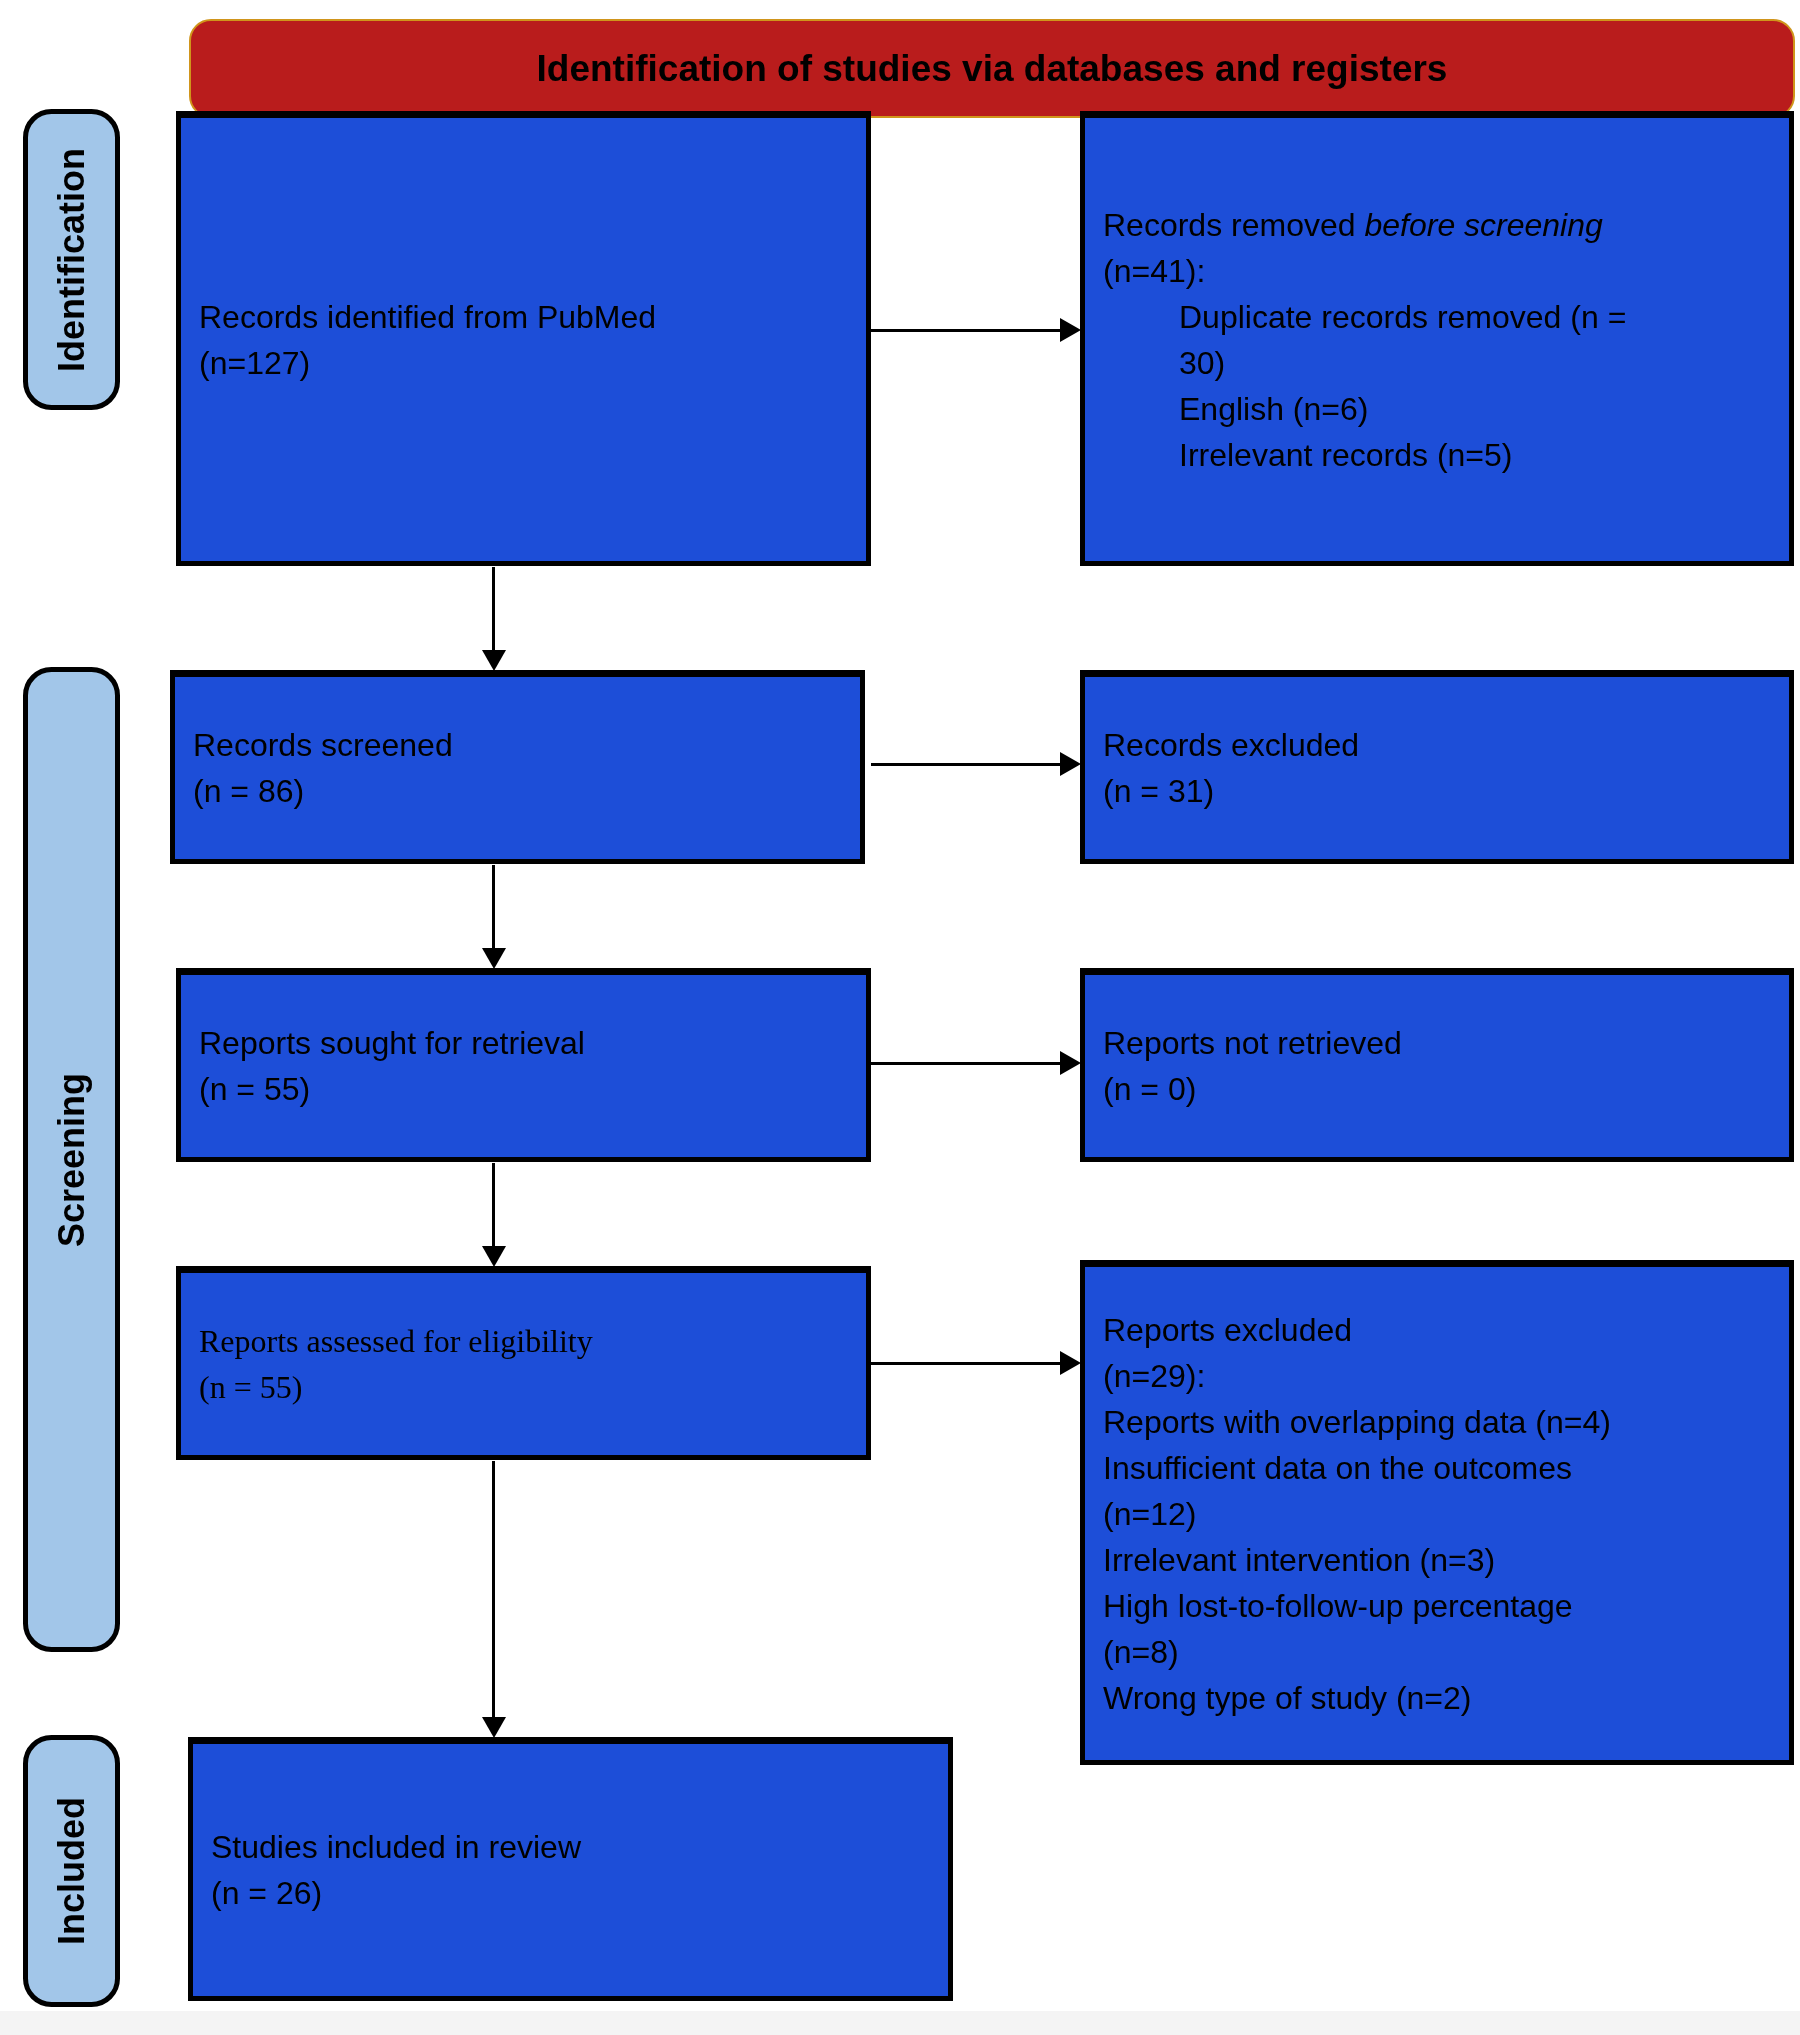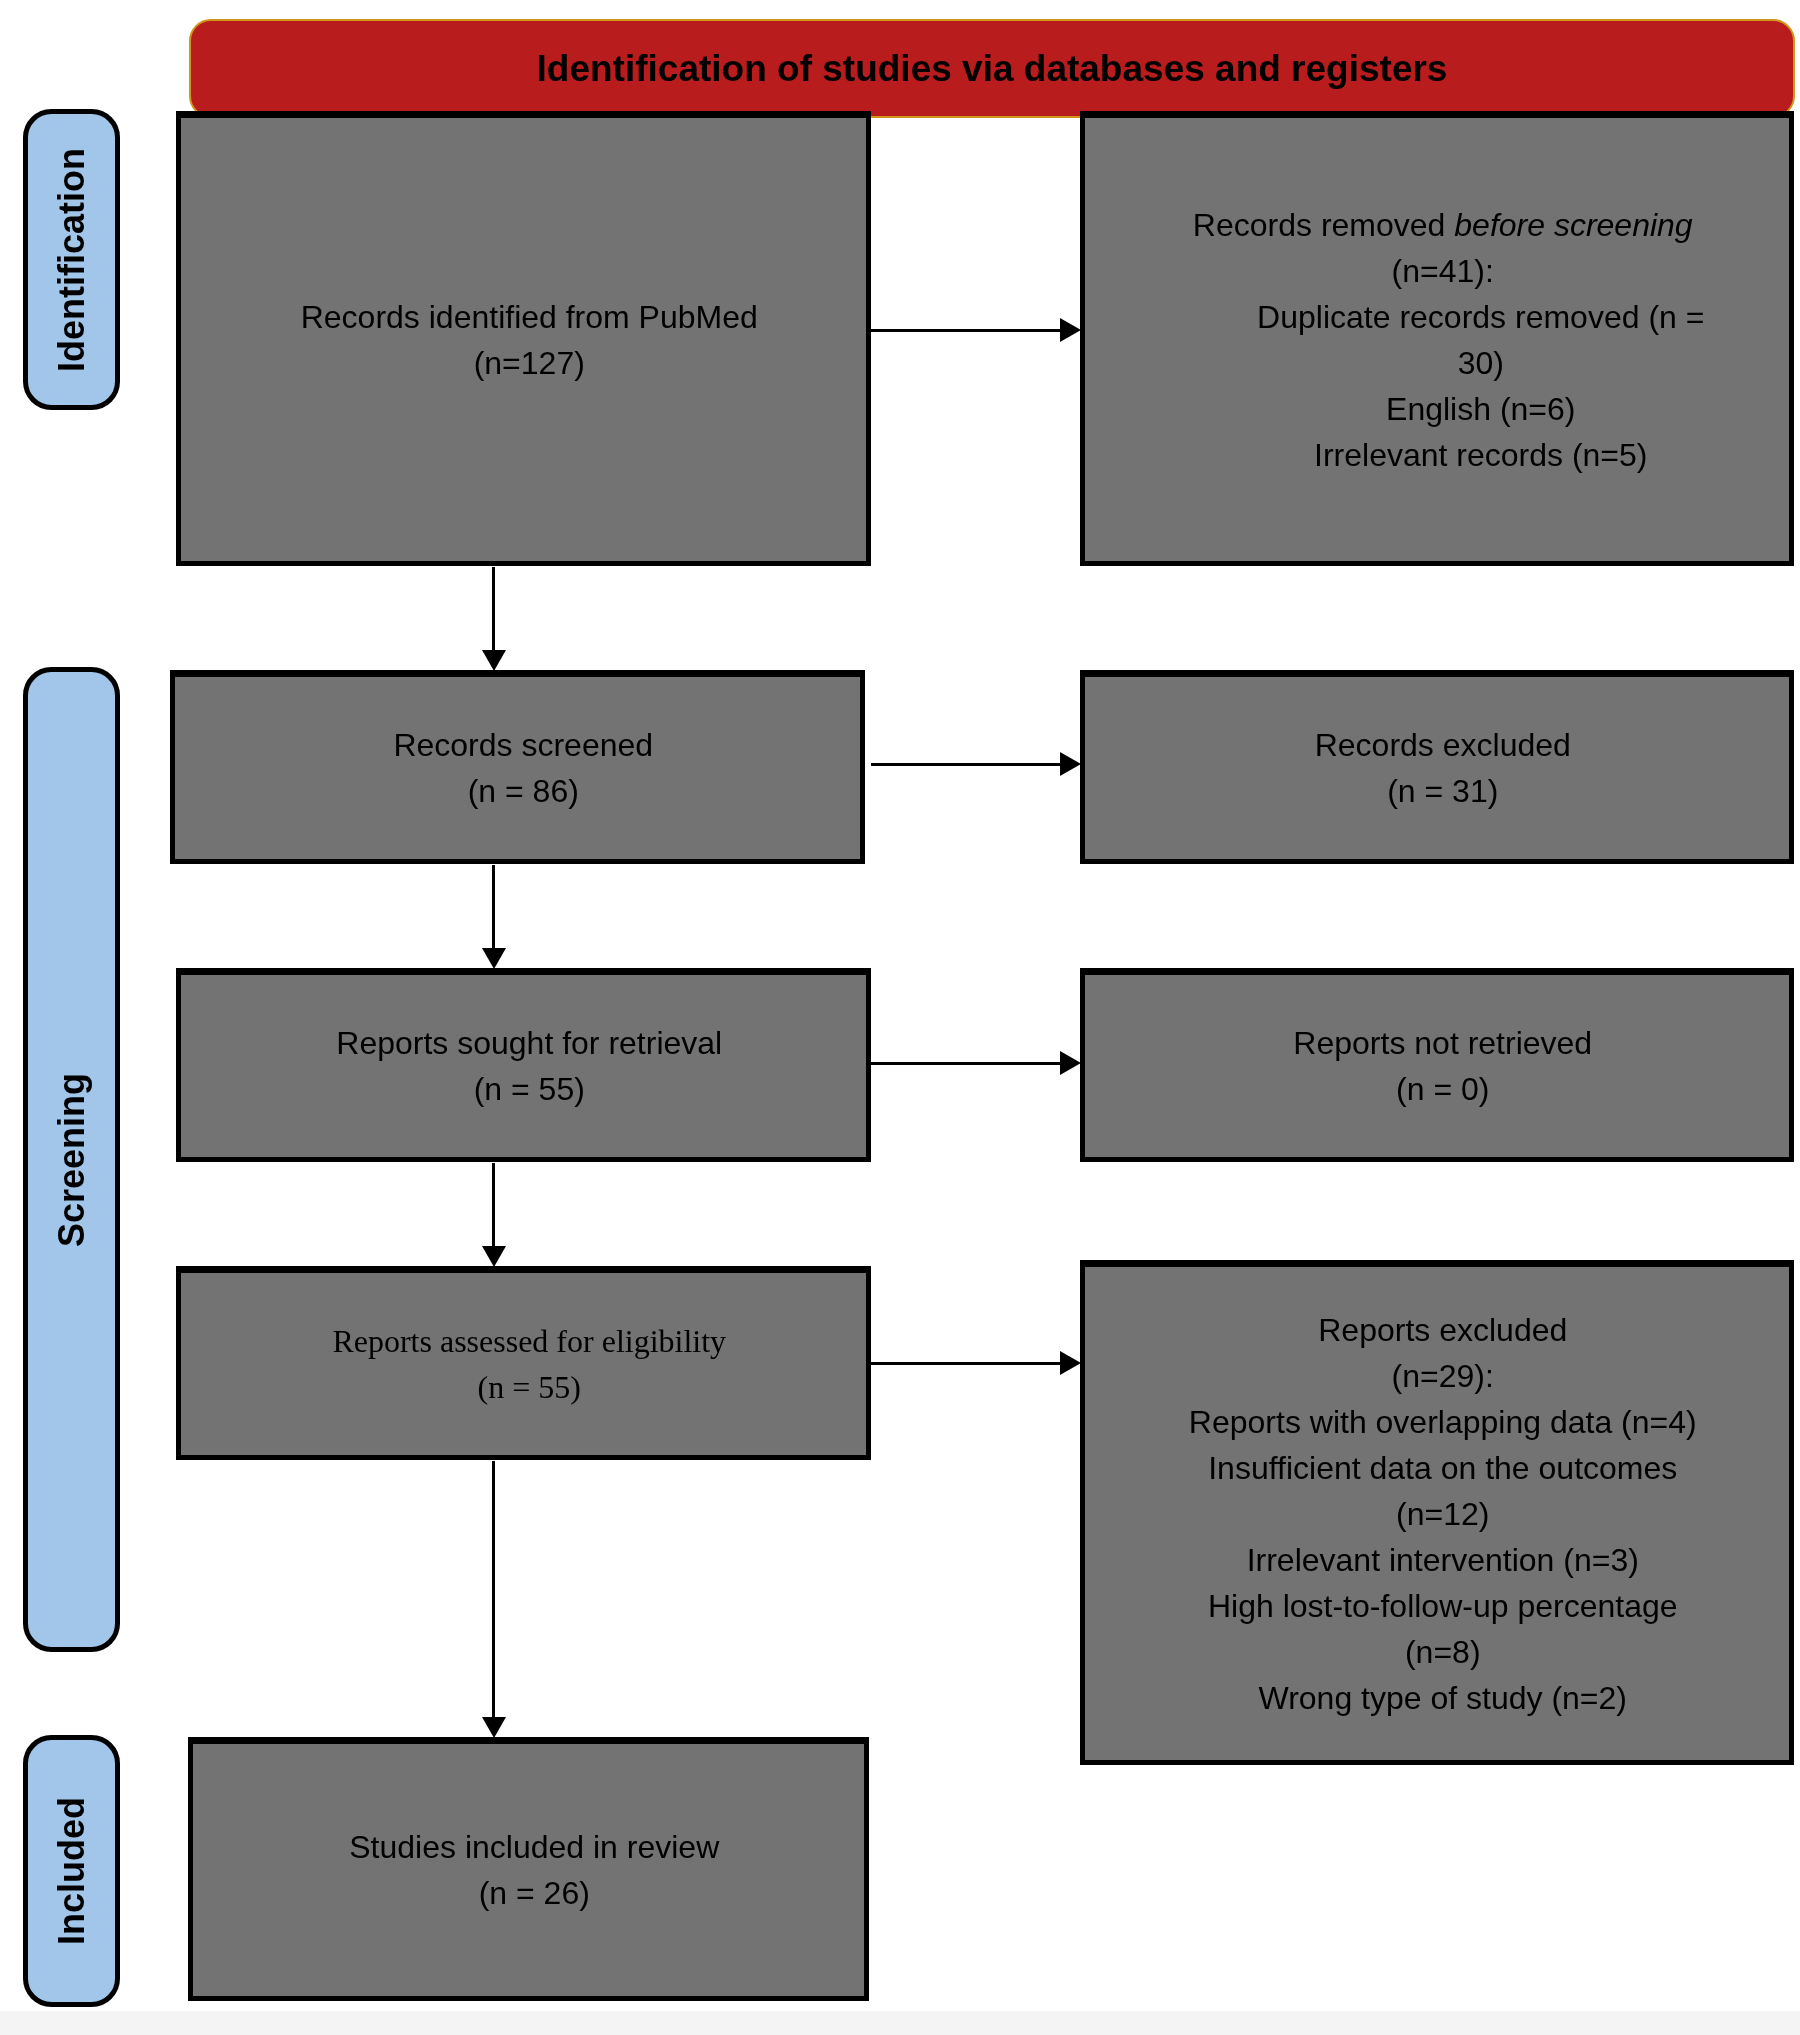--- a/index.html
+++ b/index.html
@@ -28,35 +28,35 @@
   .pill-label{
     position:absolute;left:50%;top:50%;
     transform:translate(-50%,-50%) rotate(-90deg);
     font-size:36px;font-weight:bold;white-space:nowrap;
   }
   #pill-identification{top:109px;height:301px;}
   #pill-screening{top:667px;height:985px;}
   #pill-included{top:1735px;height:272px;}
   
   .box{
-    position:absolute;background:#737373;border:5.2px solid #000;border-top-width:7.1px;
+    position:absolute;background:#1d4ed8;border:5.2px solid #000;border-top-width:7.1px;
     box-sizing:border-box;display:flex;flex-direction:column;justify-content:center;
-    padding-left:18px;padding-right:6.5px;z-index:2;align-items:center;
+    padding-left:18px;padding-right:6.5px;z-index:2;
   }
   .line{font-size:32px;line-height:46px;white-space:nowrap;}
   .line.indent{padding-left:76px;}
   #box-identified{left:176px;top:111px;width:695px;height:455px;}
   #box-removed{left:1080px;top:111px;width:714px;height:455px;}
   #box-screened{left:170px;top:670px;width:695px;height:194px;}
   #box-excluded{left:1080px;top:670px;width:714px;height:194px;}
   #box-sought{left:176px;top:968px;width:695px;height:194px;}
   #box-not-retrieved{left:1080px;top:968px;width:714px;height:194px;}
   #box-assessed{left:176px;top:1266px;width:695px;height:194px;font-family:Liberation Serif, serif;}
   #box-reports-excluded{left:1080px;top:1260px;width:714px;height:505px;}
-  #box-included{left:188px;top:1737px;width:681px;height:264px;}
+  #box-included{left:188px;top:1737px;width:765px;height:264px;}
   
   .v-line{position:absolute;width:3.2px;background:#000;left:492px;z-index:1;}
   .v-head{position:absolute;width:0;height:0;left:482px;
     border-left:12.3px solid transparent;border-right:12.3px solid transparent;
     border-top:21px solid #000;z-index:1;}
   .h-line{position:absolute;height:3.2px;background:#000;left:871px;width:190px;z-index:1;}
   .h-head{position:absolute;width:0;height:0;left:1060px;
     border-top:12.3px solid transparent;border-bottom:12.3px solid transparent;
     border-left:21px solid #000;z-index:1;}
   

